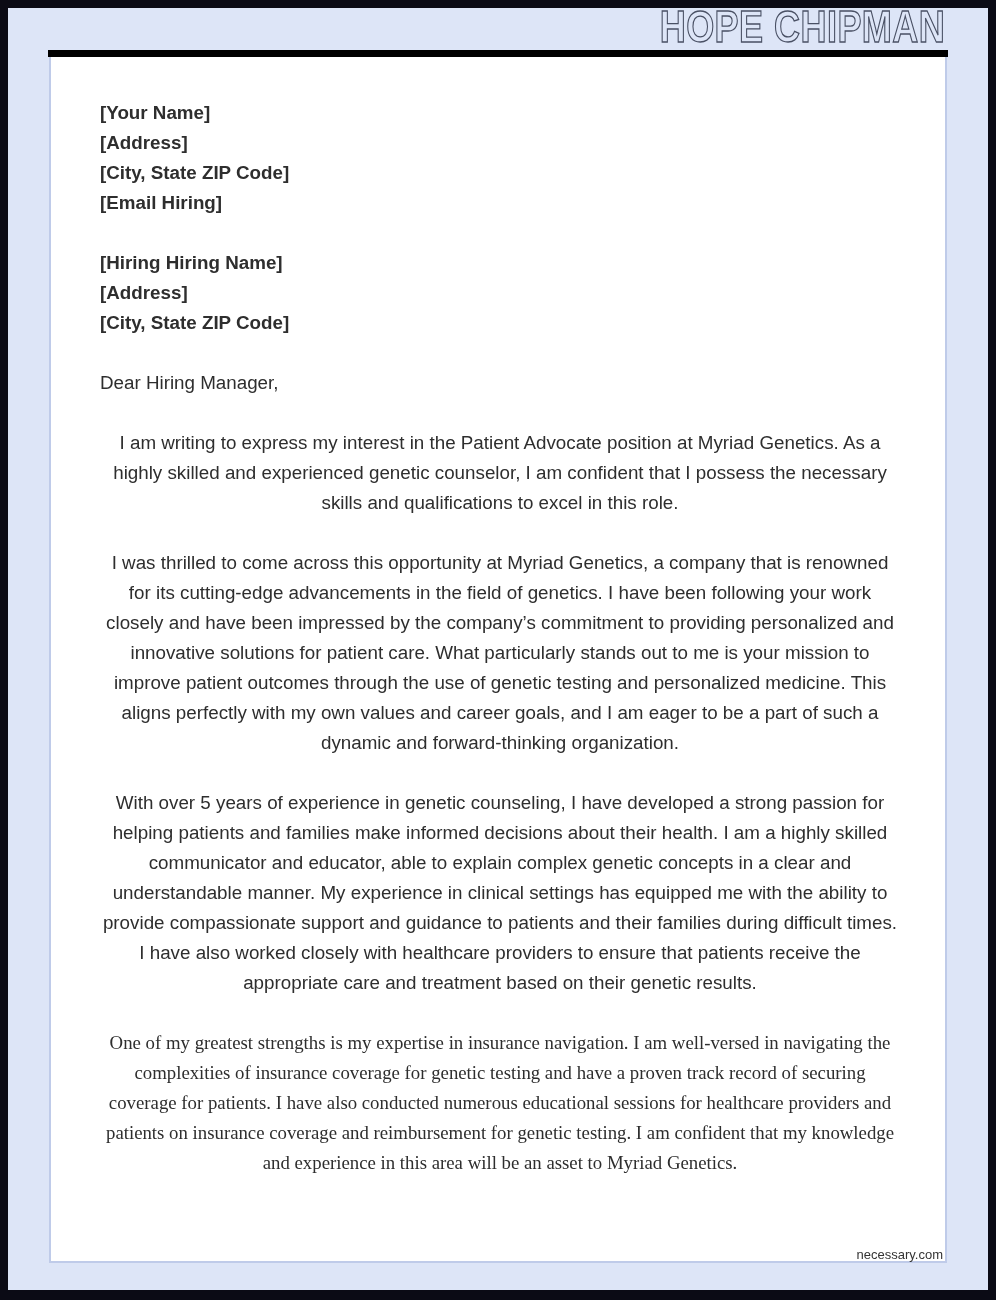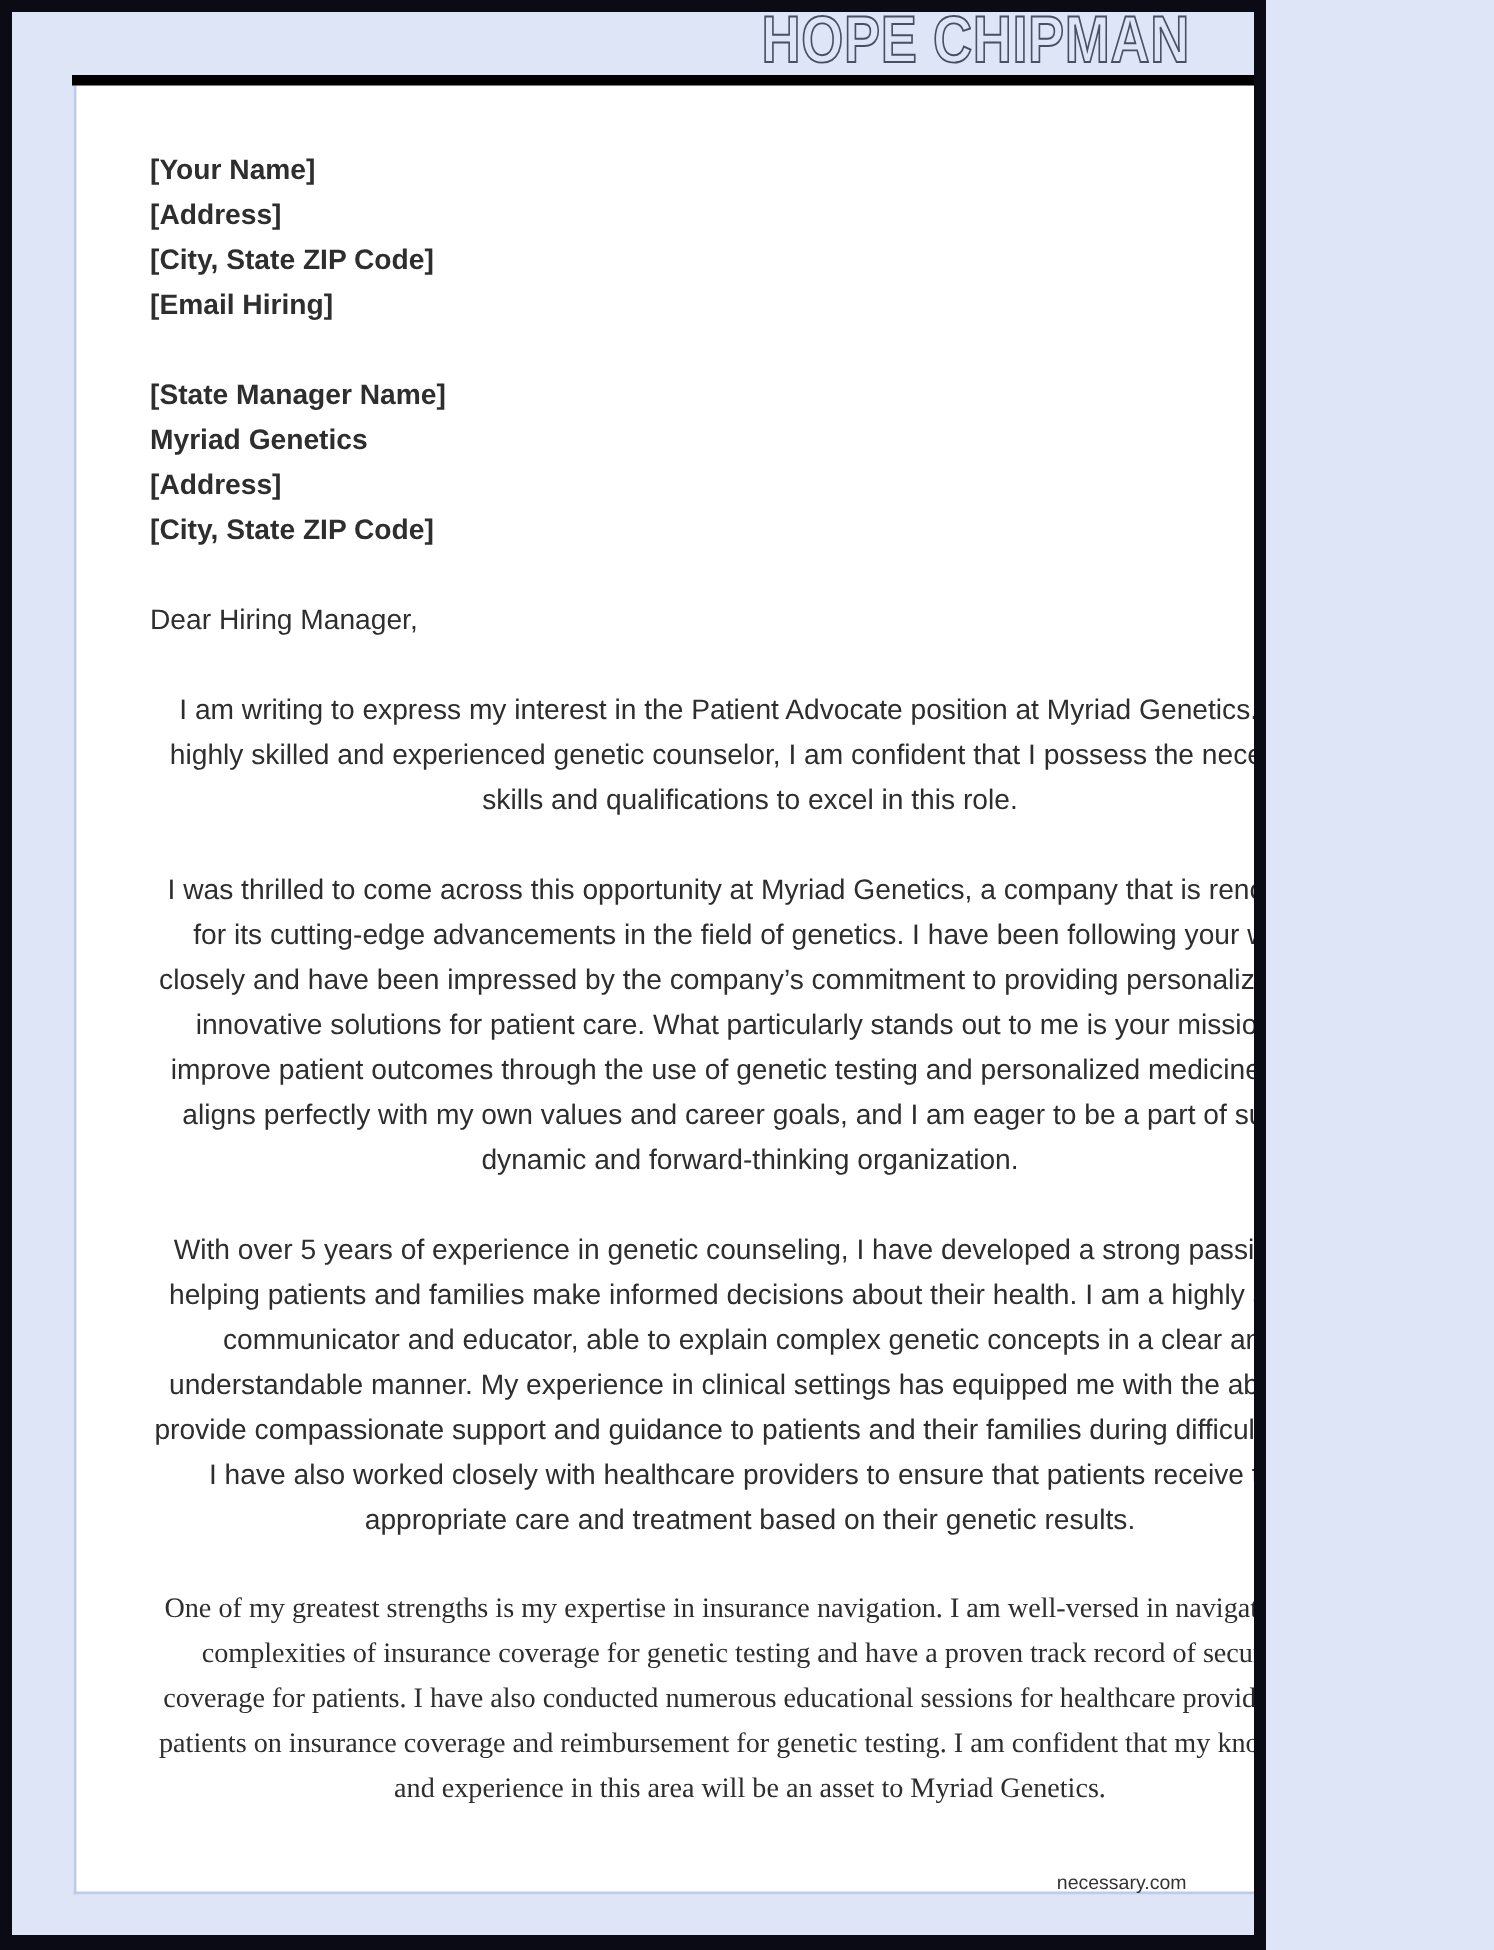--- a/index.html
+++ b/index.html
@@ -3,21 +3,21 @@
 <meta charset="utf-8">
 <style>
   html, body {
     margin: 0;
     padding: 0;
     background: #dde5f7;
     font-family: "Liberation Sans", sans-serif;
   }
   .frame {
     position: relative;
-    width: 844px;
+    width: 996px;
     height: 1300px;
     background: #dde5f7;
     overflow: hidden;
   }
   .frame-border {
     position: absolute;
     inset: 0;
     border: 8px solid #0b0b15;
     border-bottom-width: 10px;
     z-index: 20;
@@ -97,22 +97,21 @@
   <div class="letter-content">
 
     <div class="block">
       <div class="line">[Your Name]</div>
       <div class="line">[Address]</div>
       <div class="line">[City, State ZIP Code]</div>
       <div class="line">[Email Hiring]</div>
     </div>
 
     <div class="block">
-      <div class="line">[State Manager Name]</div>
-      <div class="line">Myriad Genetics</div>
+      <div class="line">[Hiring Hiring Name]</div>
       <div class="line">[Address]</div>
       <div class="line">[City, State ZIP Code]</div>
     </div>
 
     <div class="block">Dear Hiring Manager,</div>
 
     <p class="block para">I am writing to express my interest in the Patient Advocate position at Myriad Genetics. As a highly skilled and experienced genetic counselor, I am confident that I possess the necessary skills and qualifications to excel in this role.</p>
     <p class="block para">I was thrilled to come across this opportunity at Myriad Genetics, a company that is renowned for its cutting-edge advancements in the field of genetics. I have been following your work closely and have been impressed by the company’s commitment to providing personalized and innovative solutions for patient care. What particularly stands out to me is your mission to improve patient outcomes through the use of genetic testing and personalized medicine. This aligns perfectly with my own values and career goals, and I am eager to be a part of such a dynamic and forward-thinking organization.</p>
     <p class="block para">With over 5 years of experience in genetic counseling, I have developed a strong passion for helping patients and families make informed decisions about their health. I am a highly skilled communicator and educator, able to explain complex genetic concepts in a clear and understandable manner. My experience in clinical settings has equipped me with the ability to provide compassionate support and guidance to patients and their families during difficult times. I have also worked closely with healthcare providers to ensure that patients receive the appropriate care and treatment based on their genetic results.</p>
     <p class="block para">One of my greatest strengths is my expertise in insurance navigation. I am well-versed in navigating the complexities of insurance coverage for genetic testing and have a proven track record of securing coverage for patients. I have also conducted numerous educational sessions for healthcare providers and patients on insurance coverage and reimbursement for genetic testing. I am confident that my knowledge and experience in this area will be an asset to Myriad Genetics.</p>

